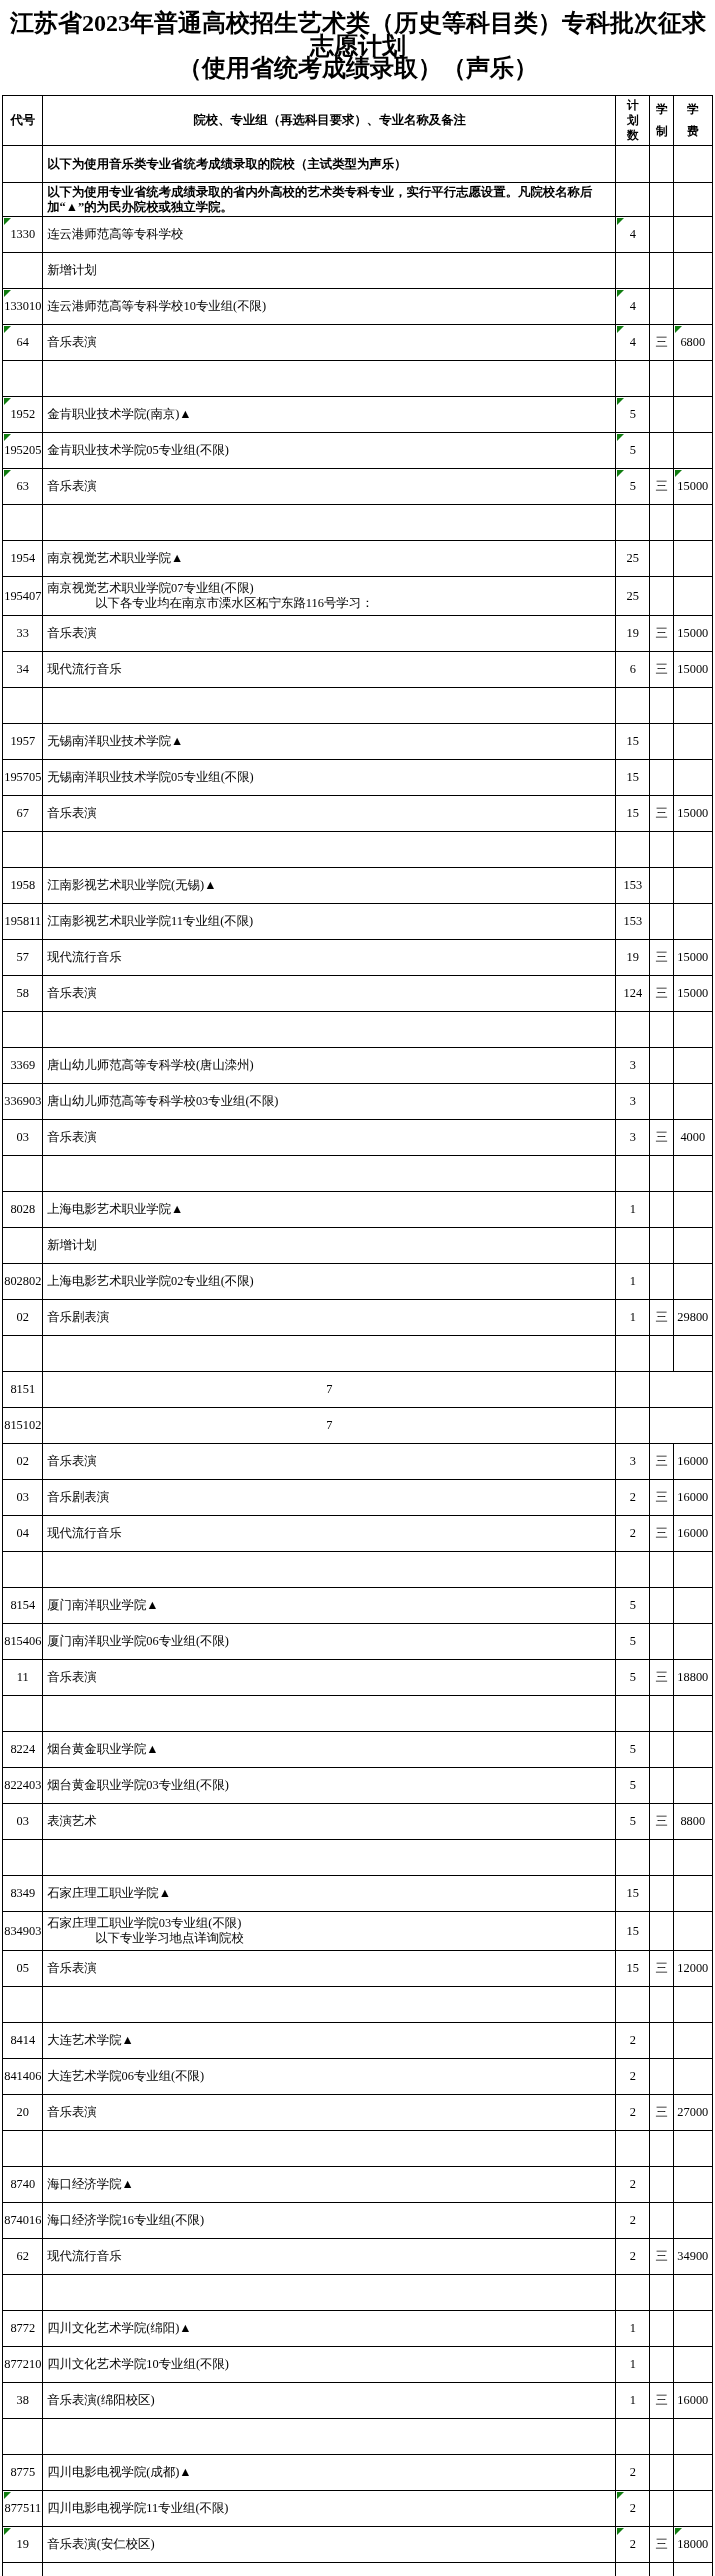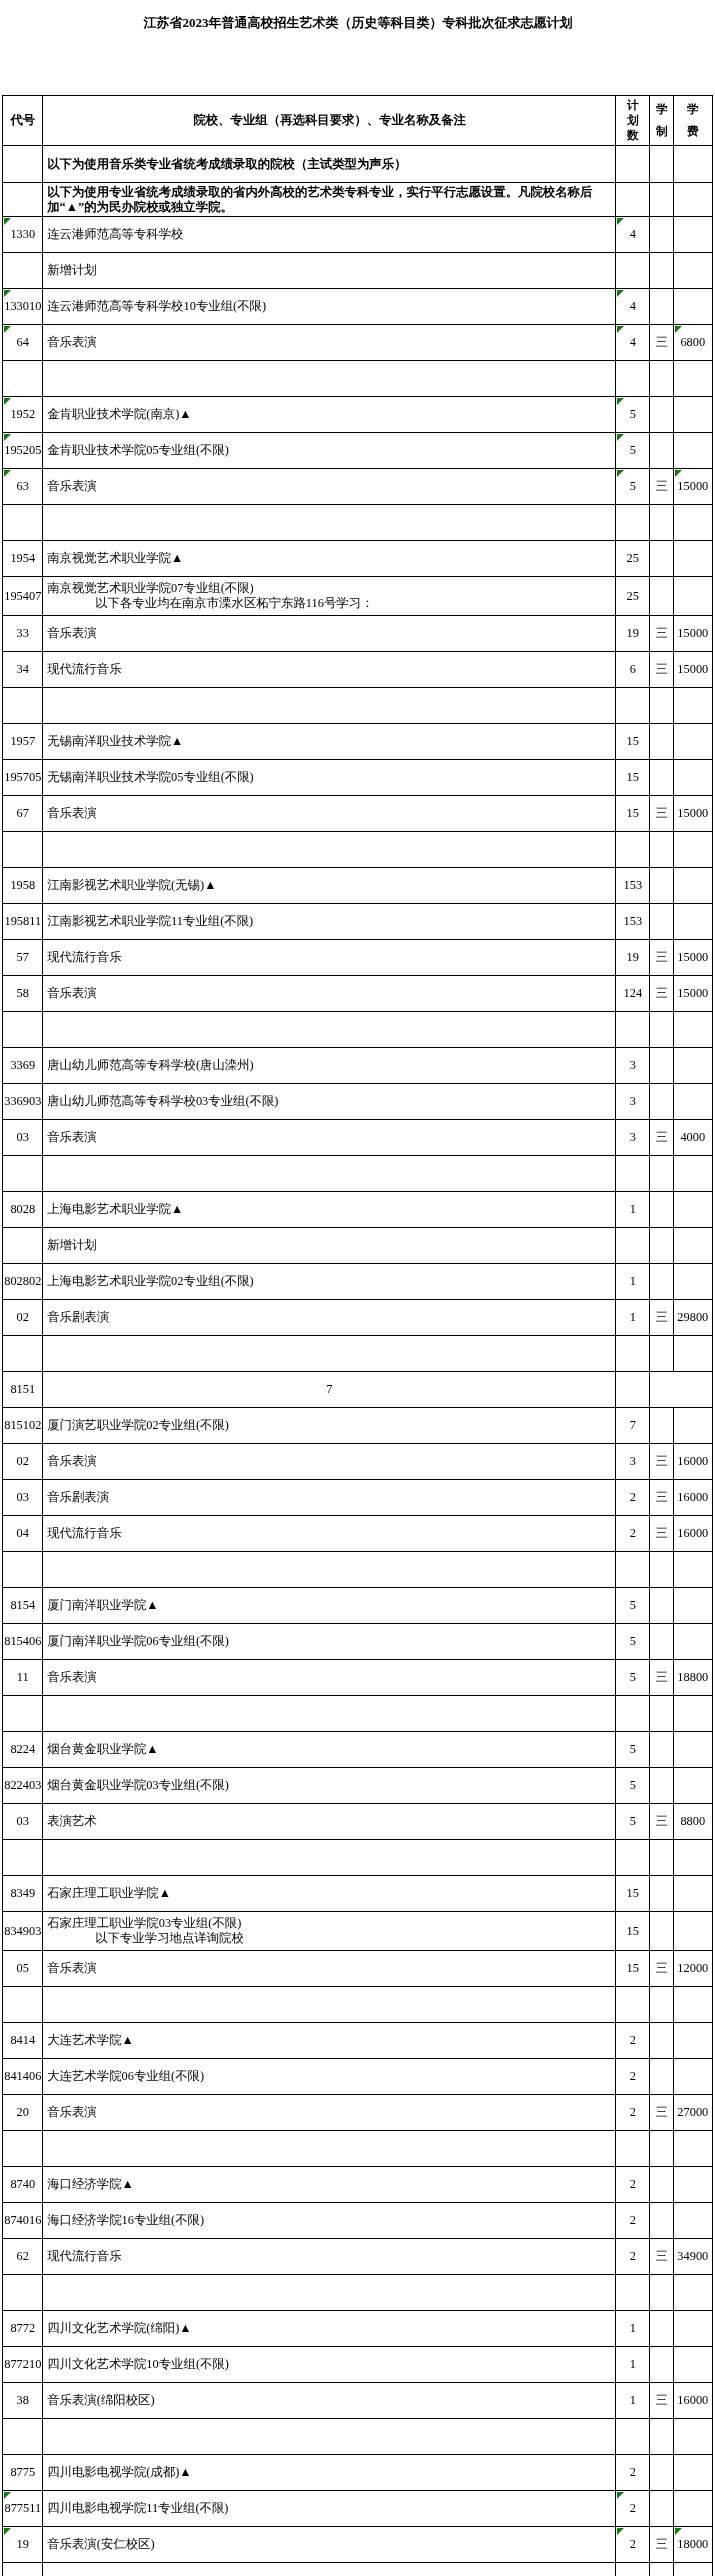--- a/index.html
+++ b/index.html
@@ -1,21 +1,21 @@
 <!DOCTYPE html>
 <html style="font-size:12.4px"><head>
 <meta charset="utf-8">
 <style>
   html,body{margin:0;padding:0;background:#ffffff;}
   .page{
     position:relative;width:716px;height:2576px;background:#fff;overflow:hidden;
     font-family:"Liberation Serif","DejaVu Serif",serif;color:#000;
   }
   .doc-title{position:absolute;top:12.4px;left:0;width:716px;text-align:center;
-    font-weight:bold;font-size:13px;line-height:22.5px;}
+    font-weight:bold;font-size:24px;line-height:22.5px;}
   .plan-table{
     position:absolute;left:2.3px;top:95px;width:709px;
     border:1.6px solid #000;border-bottom:none;box-sizing:content-box;
   }
   .trow{display:grid;grid-template-columns:40px 573px 34px 24px 37px;width:709px;
     border-bottom:1.6px solid #000;box-sizing:border-box;}
   .cell{position:relative;box-sizing:border-box;border-right:1.6px solid #000;
     display:flex;align-items:center;justify-content:center;
     font-size:12.4px;line-height:14.8px;overflow:hidden;}
   .cell:last-child{border-right:none;}
@@ -35,20 +35,21 @@
     border-top:7px solid #107c10;border-right:7px solid transparent;}
   .nm2{font-size:12.4px;line-height:14.8px;margin-left:48px;}
 </style>
 </head>
 <body>
 
 <div class="page">
 
   <div class="doc-title">
     <div>江苏省2023年普通高校招生艺术类（历史等科目类）专科批次征求志愿计划</div>
+    <div>（使用省统考成绩录取）（声乐）</div>
   </div>
 
   <div class="plan-table">
 
     <div class="trow header-row">
       <div class="cell">代号</div>
       <div class="cell namec">院校、专业组（再选科目要求）、专业名称及备注</div>
       <div class="cell vert">
           <span>计</span>
           <span>划</span>
@@ -505,23 +506,20 @@
           <div class="cell ">
             <span>7</span>
           </div>
           <div class="cell "></div>
           <div class="cell "></div>
         </div>
         <div class="trow r-std">
           <div class="cell ">
             <span>815102</span>
           </div>
-          <div class="cell namec">
-            <div>厦门演艺职业学院02专业组(不限)</div>
-          </div>
           <div class="cell ">
             <span>7</span>
           </div>
           <div class="cell "></div>
           <div class="cell "></div>
         </div>
         <div class="trow r-std">
           <div class="cell ">
             <span>02</span>
           </div>

